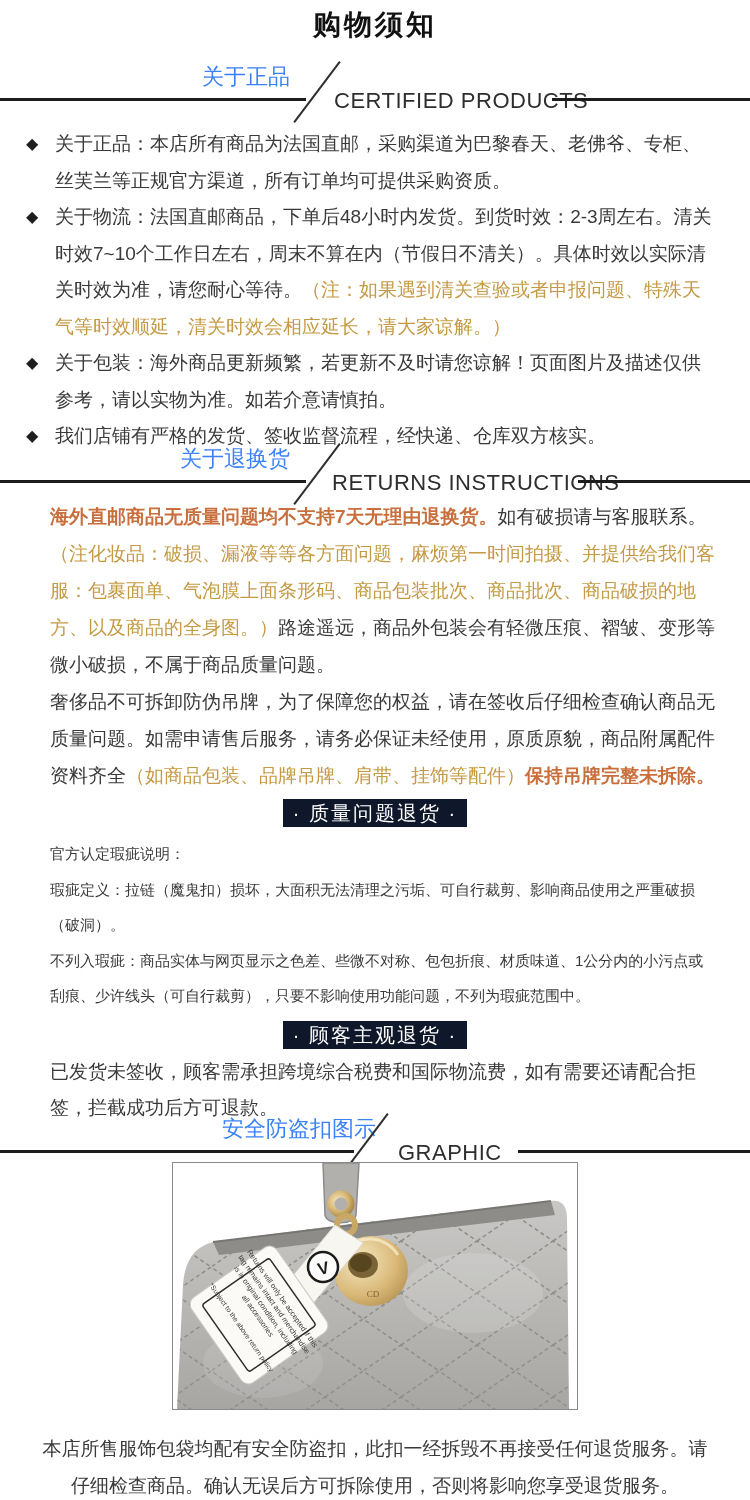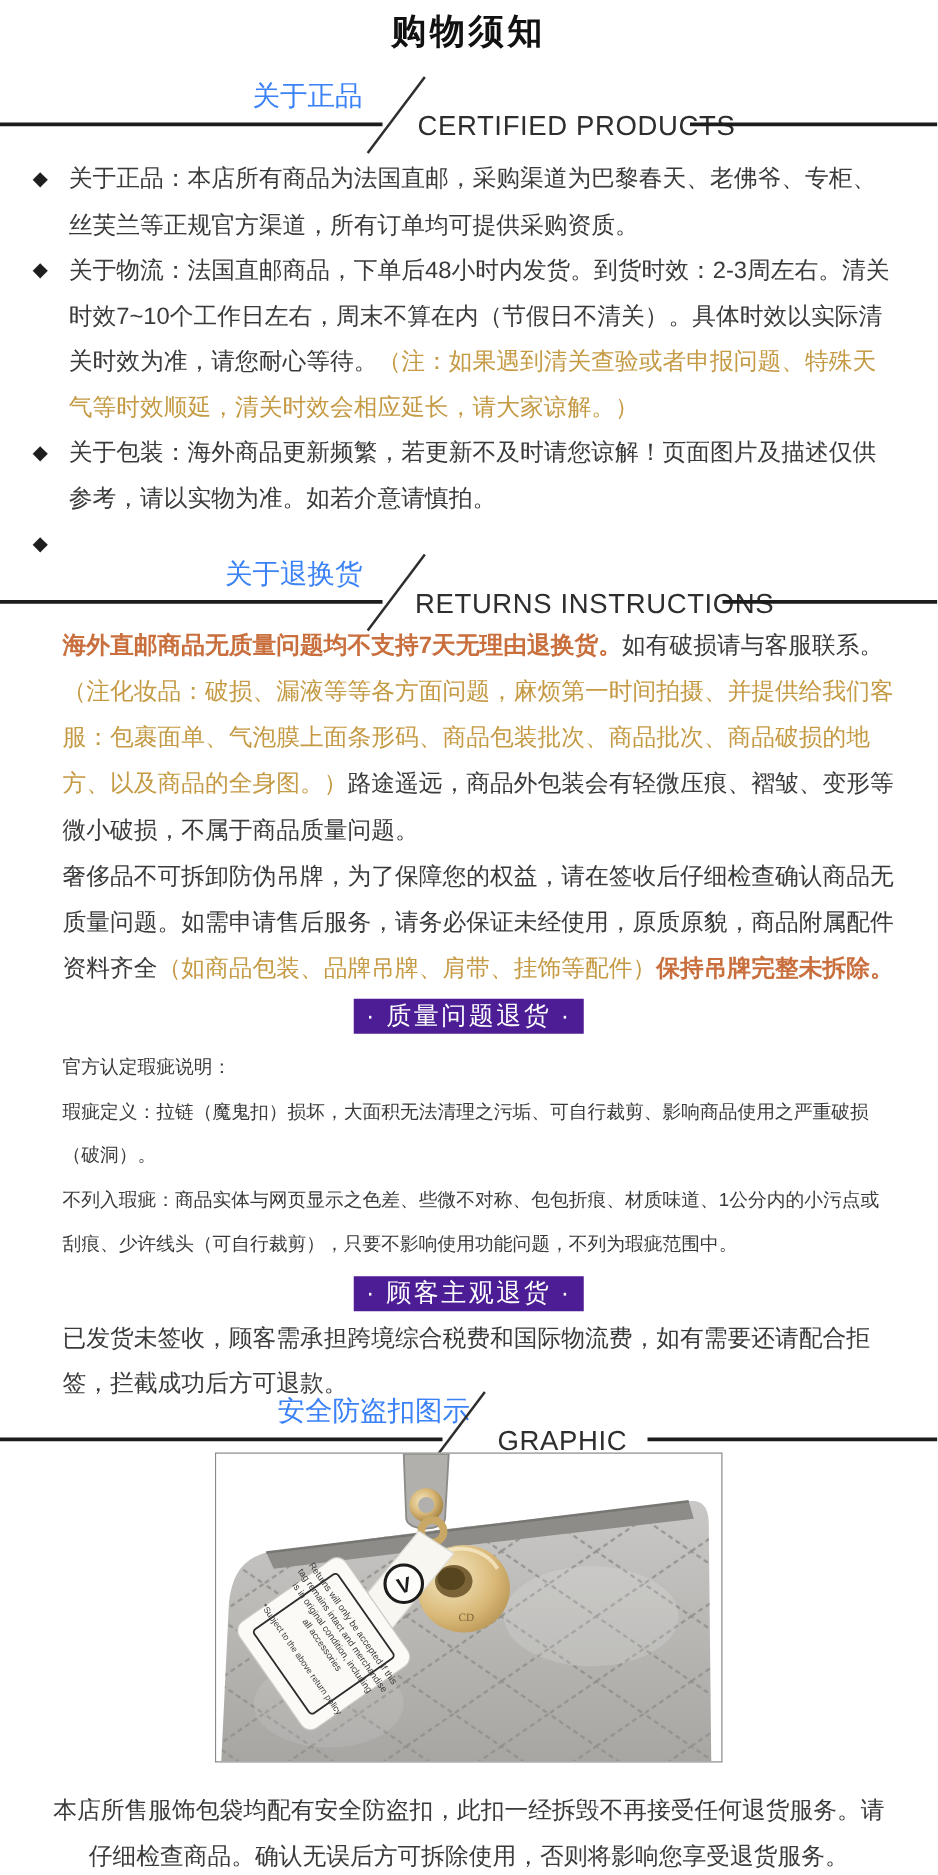--- a/index.html
+++ b/index.html
@@ -32,21 +32,21 @@
   #quality-text{top:836px;left:50px;right:34px;line-height:35.5px;font-size:15px;}
   #quality-text p{margin:0;line-height:35.5px;}
   #subjective-text{top:1054px;left:50px;right:34px;line-height:36px;}
 
   .c-gold{color:#c59a45;}
   .c-red{color:#c96f3e;font-weight:bold;}
 
   
   .badge-row{text-align:center;}
   #badge1{top:799px;} #badge2{top:1021px;}
-  .badge{display:inline-block;background:#4c1d95;color:#fff;font-size:20px;line-height:28px;padding:0 10px;letter-spacing:2px;}
+  .badge{display:inline-block;background:#0f172a;color:#fff;font-size:20px;line-height:28px;padding:0 10px;letter-spacing:2px;}
 
   
   #secimg{top:1162px;left:172px;width:406px;height:248px;border:1px solid #8a8a8a;box-sizing:border-box;background:#fff;}
   #secimg svg{display:block;}
 
   
   #footer{top:1430px;left:38px;right:38px;text-align:center;font-size:19px;line-height:37px;color:#3a3a3a;}
 </style>
 </head>
 <body>
@@ -71,20 +71,21 @@
     <div class="bitem">
       <span class="bmark">◆</span>
       <span>关于物流：法国直邮商品，下单后48小时内发货。到货时效：2-3周左右。清关时效7~10个工作日左右，周末不算在内（节假日不清关）。具体时效以实际清关时效为准，请您耐心等待。</span><span class="c-gold">（注：如果遇到清关查验或者申报问题、特殊天气等时效顺延，清关时效会相应延长，请大家谅解。）</span>
     </div>
     <div class="bitem">
       <span class="bmark">◆</span>
       <span>关于包装：海外商品更新频繁，若更新不及时请您谅解！页面图片及描述仅供参考，请以实物为准。如若介意请慎拍。</span>
     </div>
     <div class="bitem">
       <span class="bmark">◆</span>
+      <span>我们店铺有严格的发货、签收监督流程，经快递、仓库双方核实。</span>
     </div>
   </div>
 
   <div class="sech" id="h2">
     <div class="zh">关于退换货</div>
     <div class="lnL"></div>
     <div class="slash"></div>
     <div class="en">RETURNS INSTRUCTIONS</div>
     <div class="lnR"></div>
   </div>

